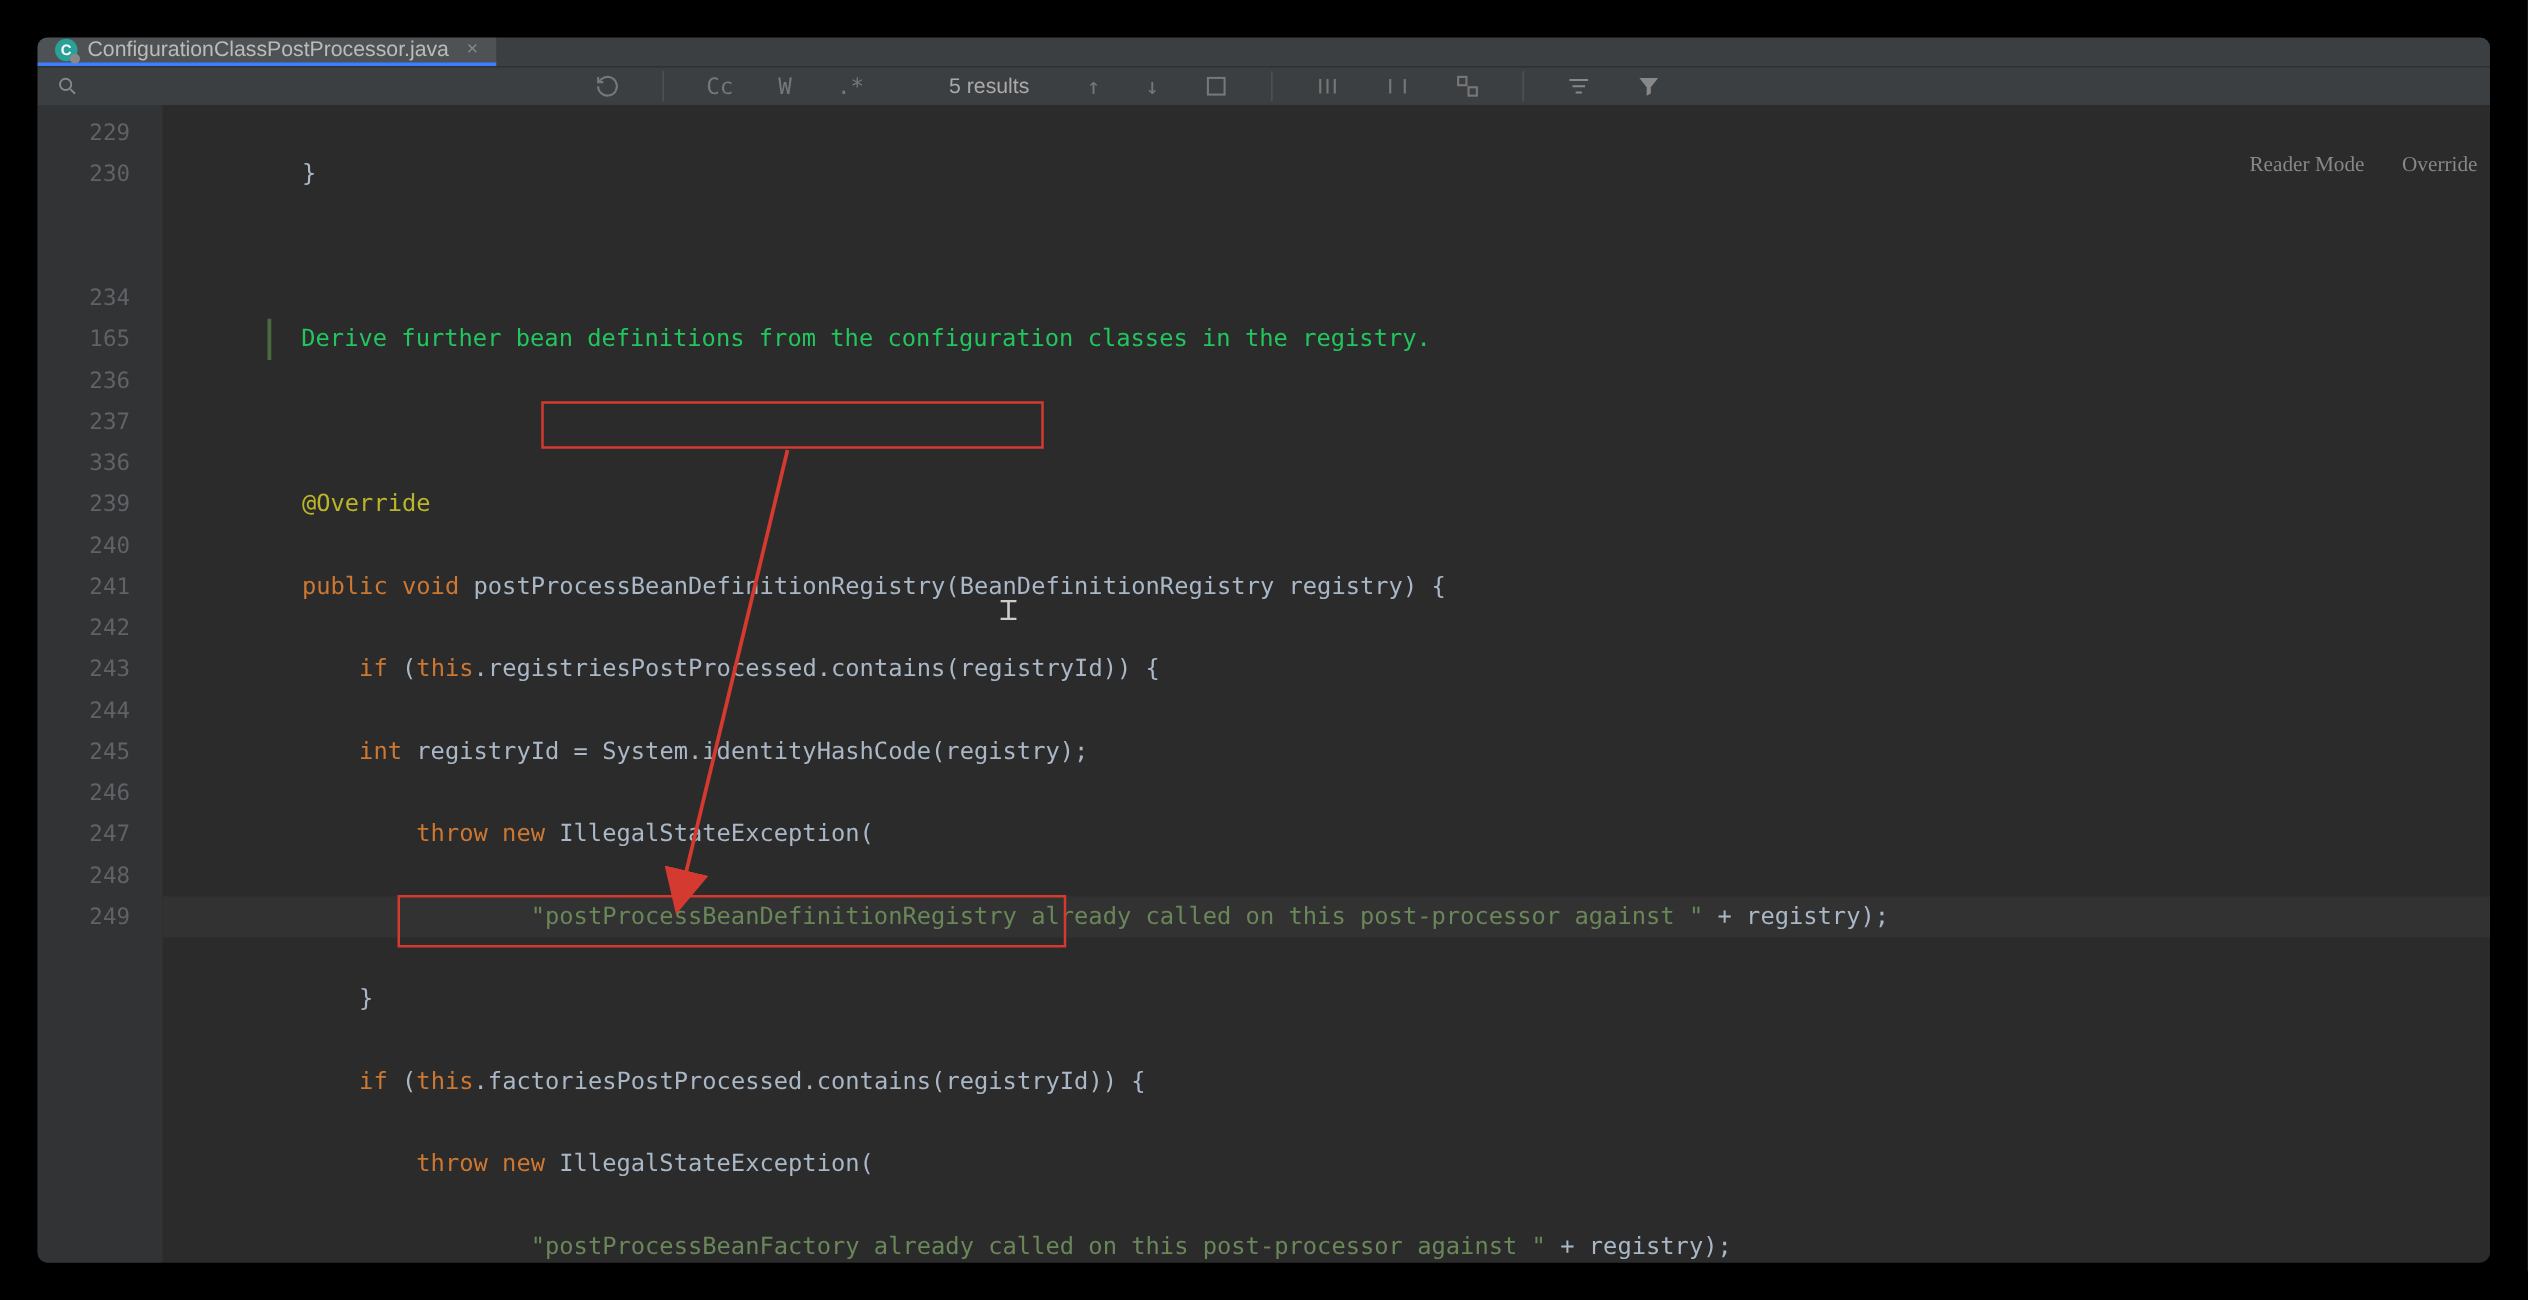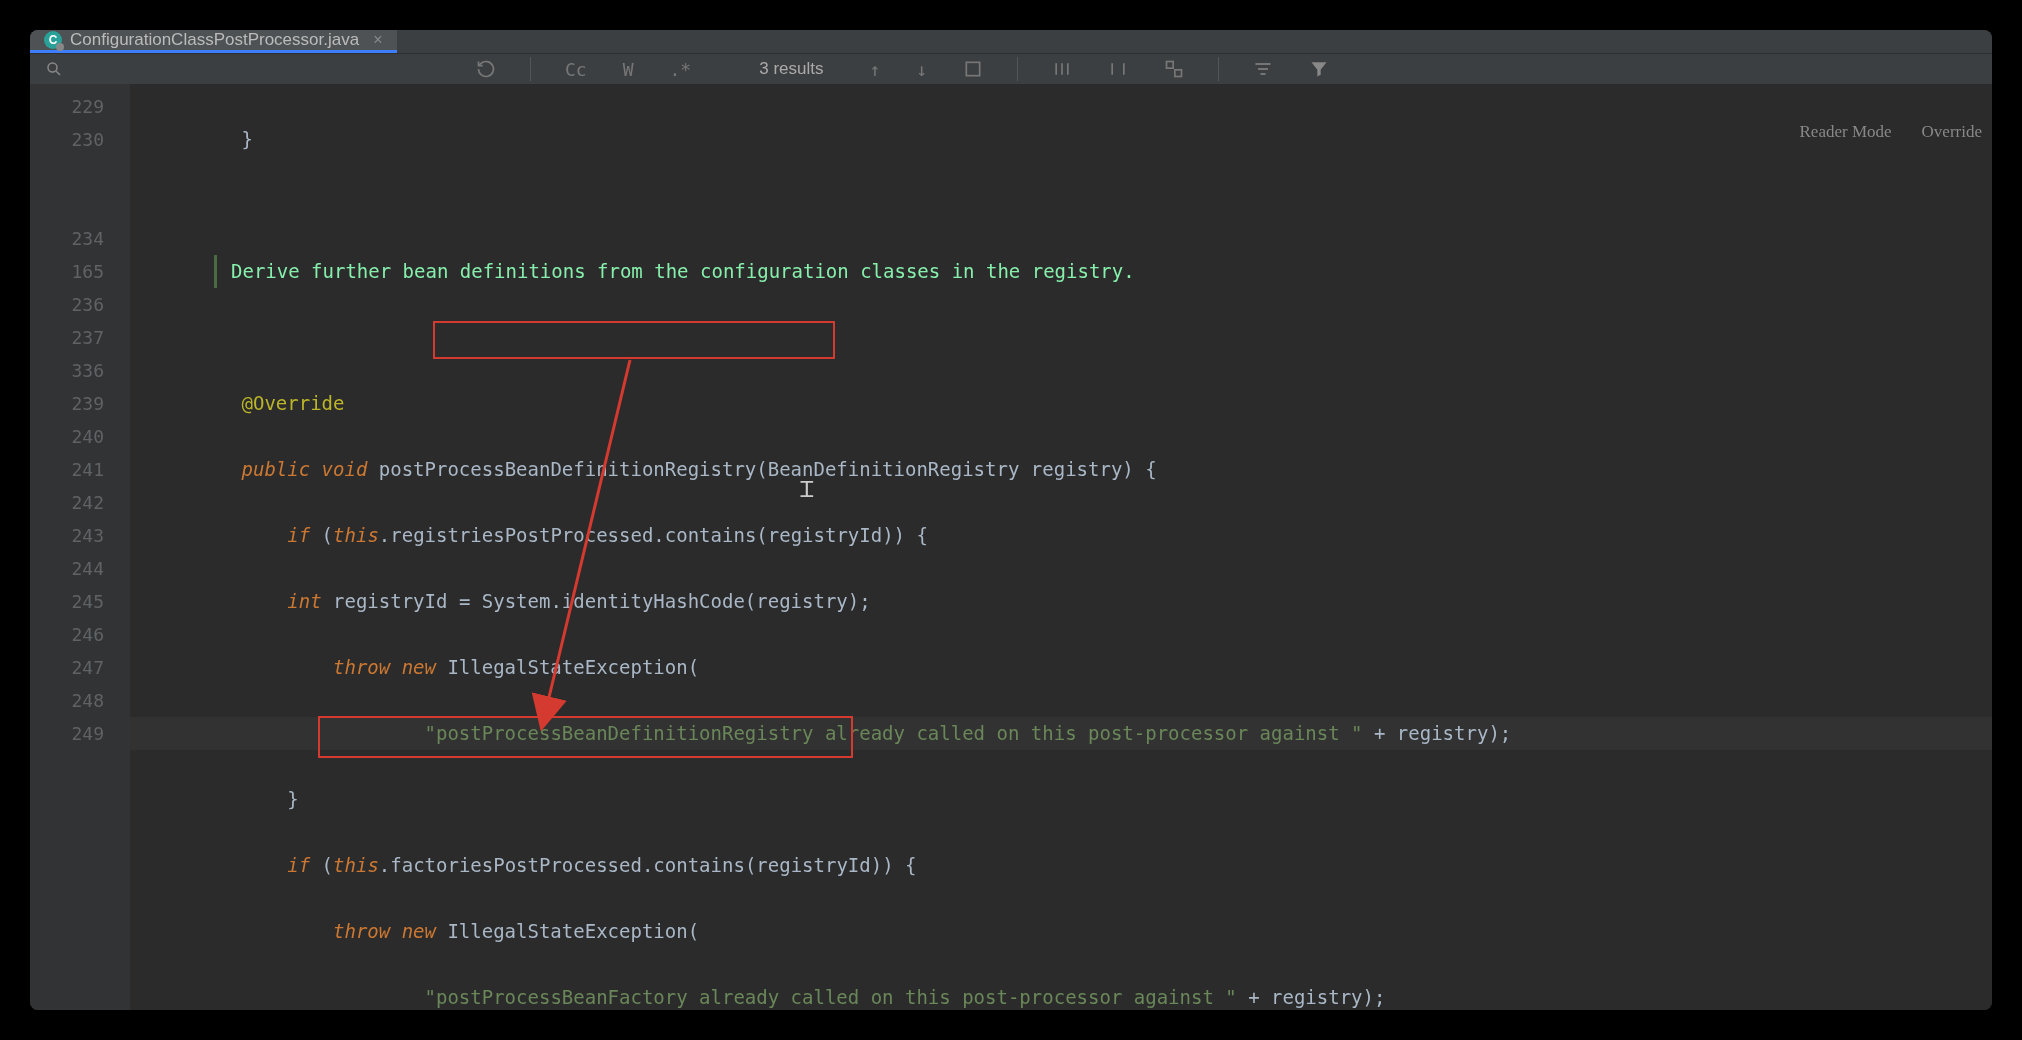--- a/index.html
+++ b/index.html
@@ -97,27 +97,27 @@
     flex: 1;
     padding-top: 6px;
     font-size: 19px;
     line-height: 33px;
     white-space: pre;
     color: #a9b7c6;
     position: relative;
   }
   .code-line { height: 33px; padding-left: 20px; }
   .line-highlight { background: #323232; }
-  .kw { color: #cc7832; font-style: italic; }
+  .kw { color: #cc7832; }
   .str { color: #6a8759; }
   .ann { color: #bbb529; }
   .comment-block {
-    color: #86efac;
+    color: #22c55e;
     border-left: 3px solid #4a6b3f;
-    padding-left: 14px;
+    padding-left: 24px;
     margin-left: 64px;
     height:33px;
     display:flex; align-items:center;
   }
   .top-right {
     position: absolute;
     top: 92px;
     right: 10px;
     display: flex;
     gap: 30px;
@@ -178,21 +178,21 @@
     <span class="sb-btn">
       <svg viewBox="0 0 24 24" fill="none" stroke="#777" stroke-width="2">
           <path d="M3 12a9 9 0 1 0 3-6.7L3 8"></path>
           <polyline points="3 3 3 8 8 8"></polyline>
         </svg>
     </span>
     <span class="sb-sep"></span>
     <span class="sb-btn">Cc</span>
     <span class="sb-btn">W</span>
     <span class="sb-btn">.*</span>
-    <span class="results">3 results</span>
+    <span class="results">5 results</span>
     <span class="sb-btn">↑</span>
     <span class="sb-btn">↓</span>
     <span class="sb-btn">
       <svg viewBox="0 0 24 24" fill="none" stroke="#777" stroke-width="2">
           <rect x="4" y="4" width="16" height="16"></rect>
         </svg>
     </span>
     <span class="sb-sep"></span>
     <span class="sb-btn">
       <svg viewBox="0 0 24 24" fill="none" stroke="#777" stroke-width="2">

